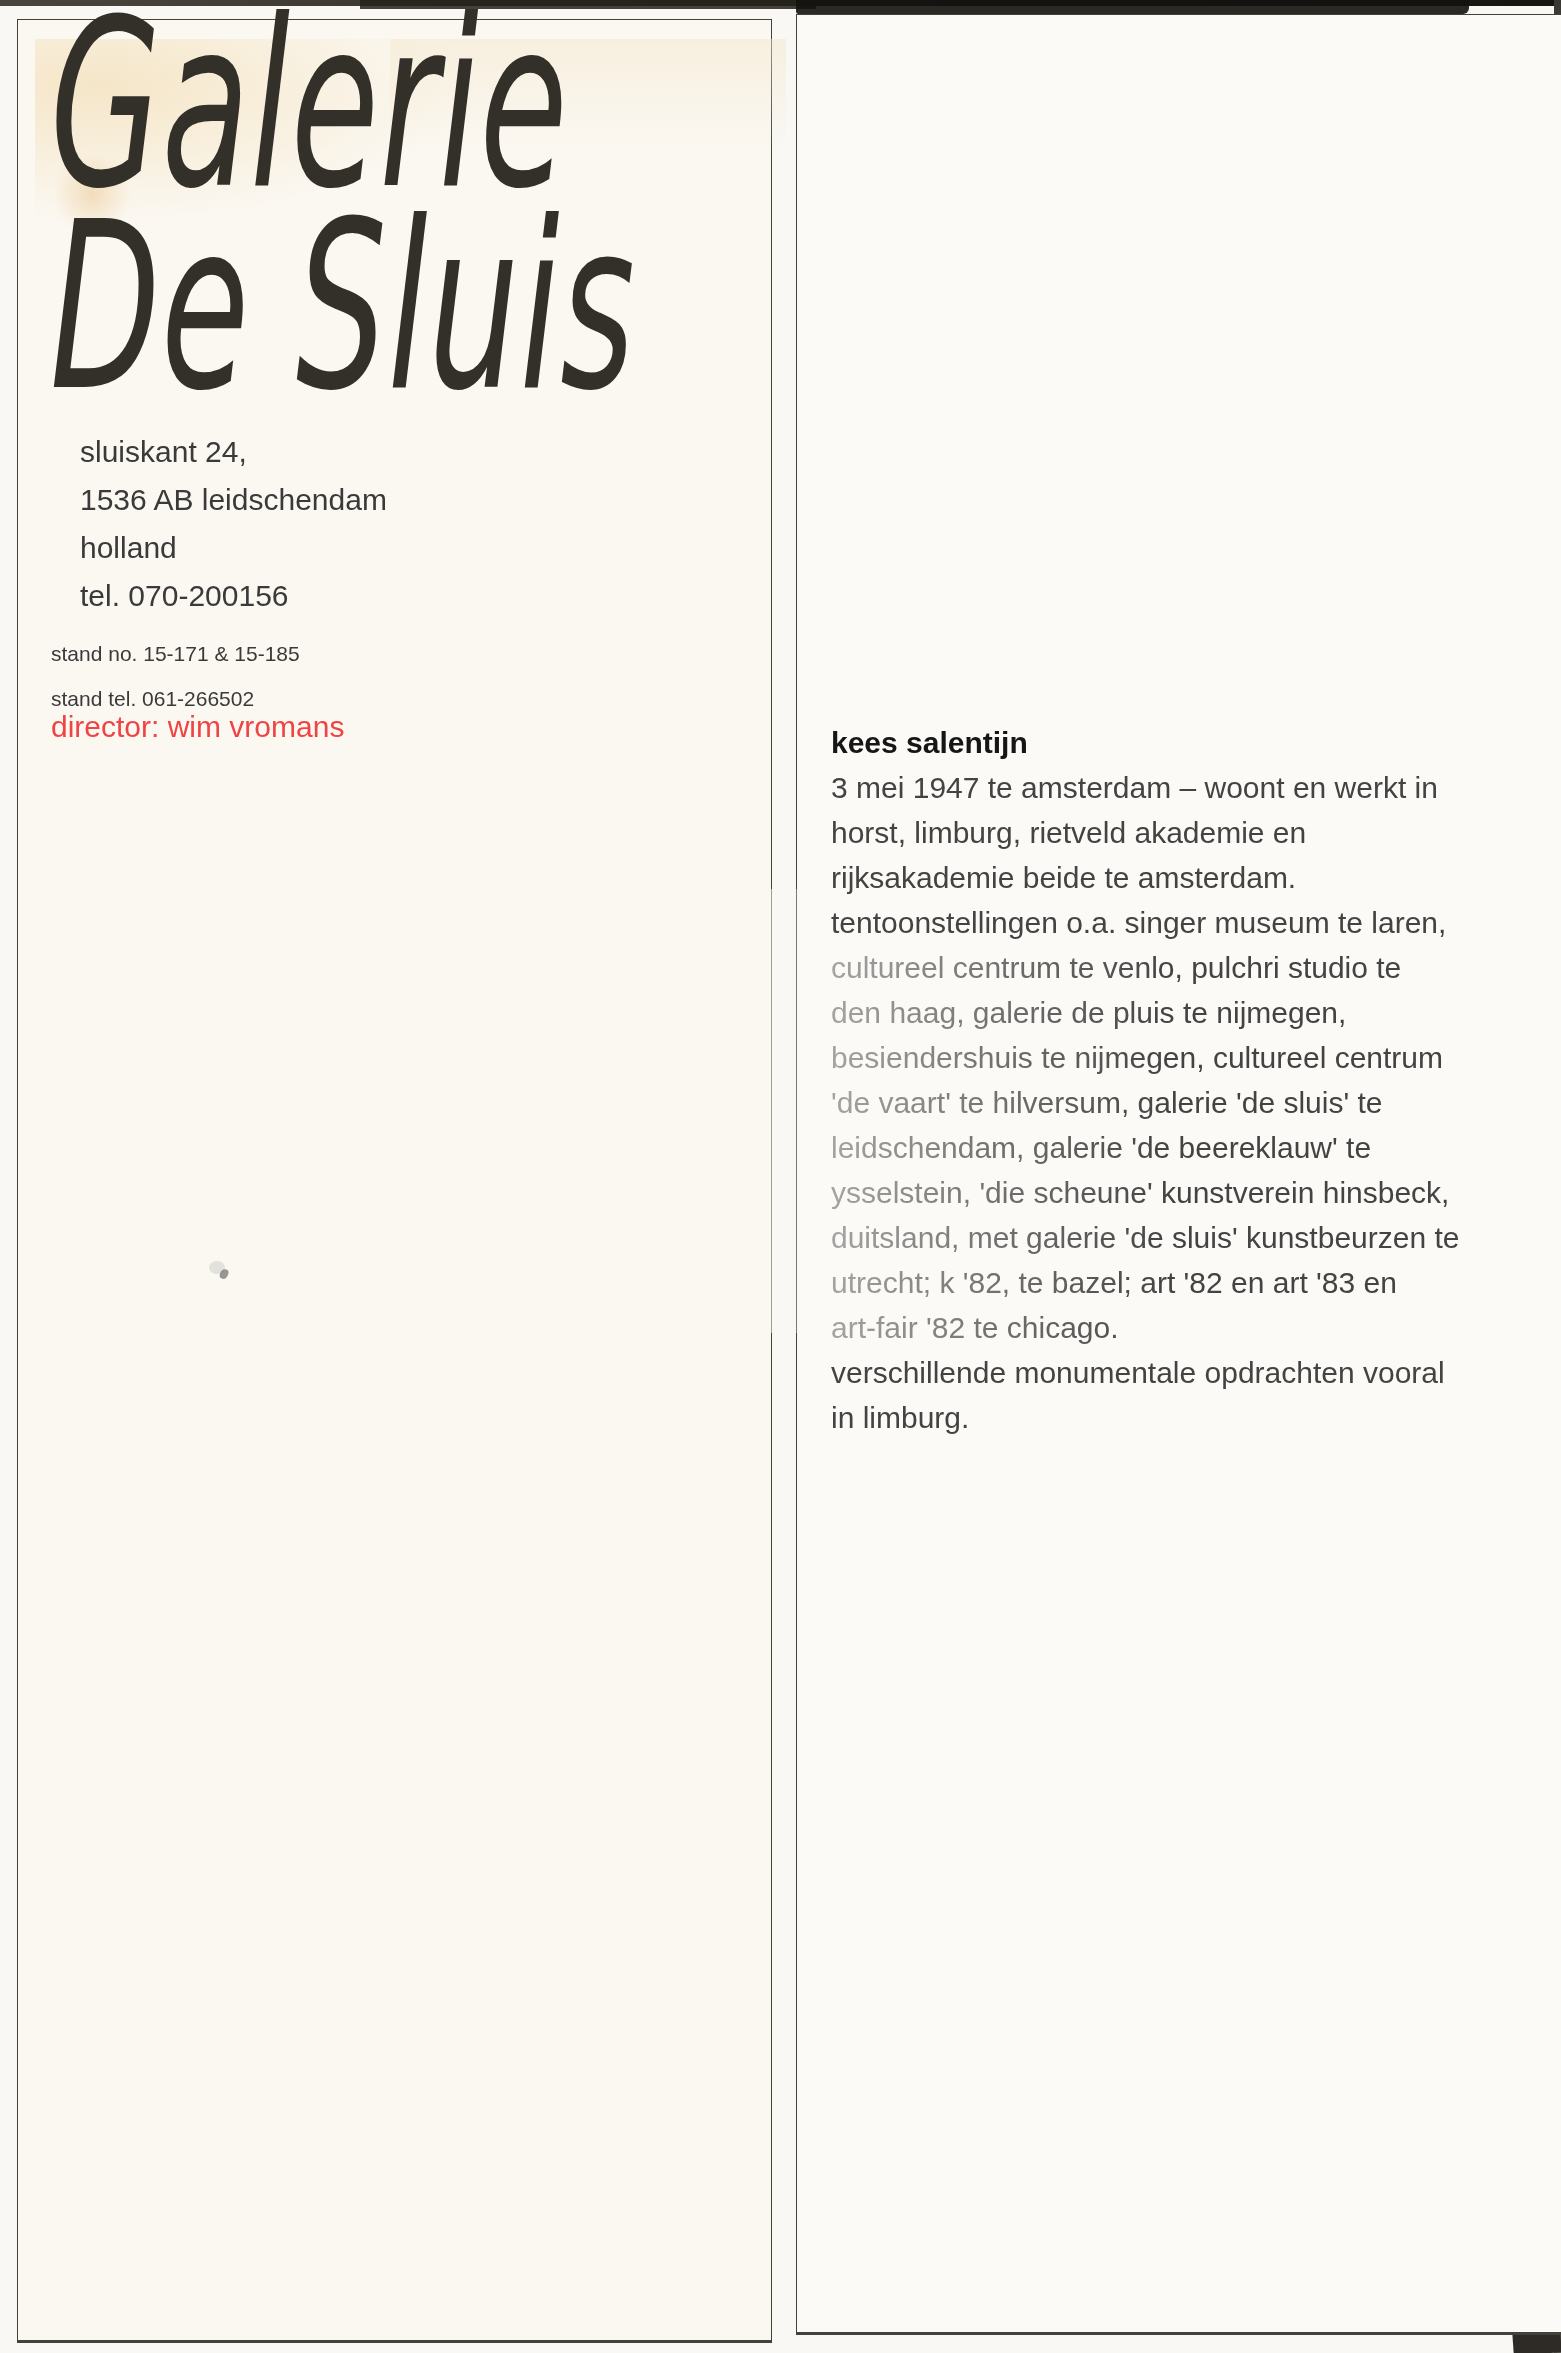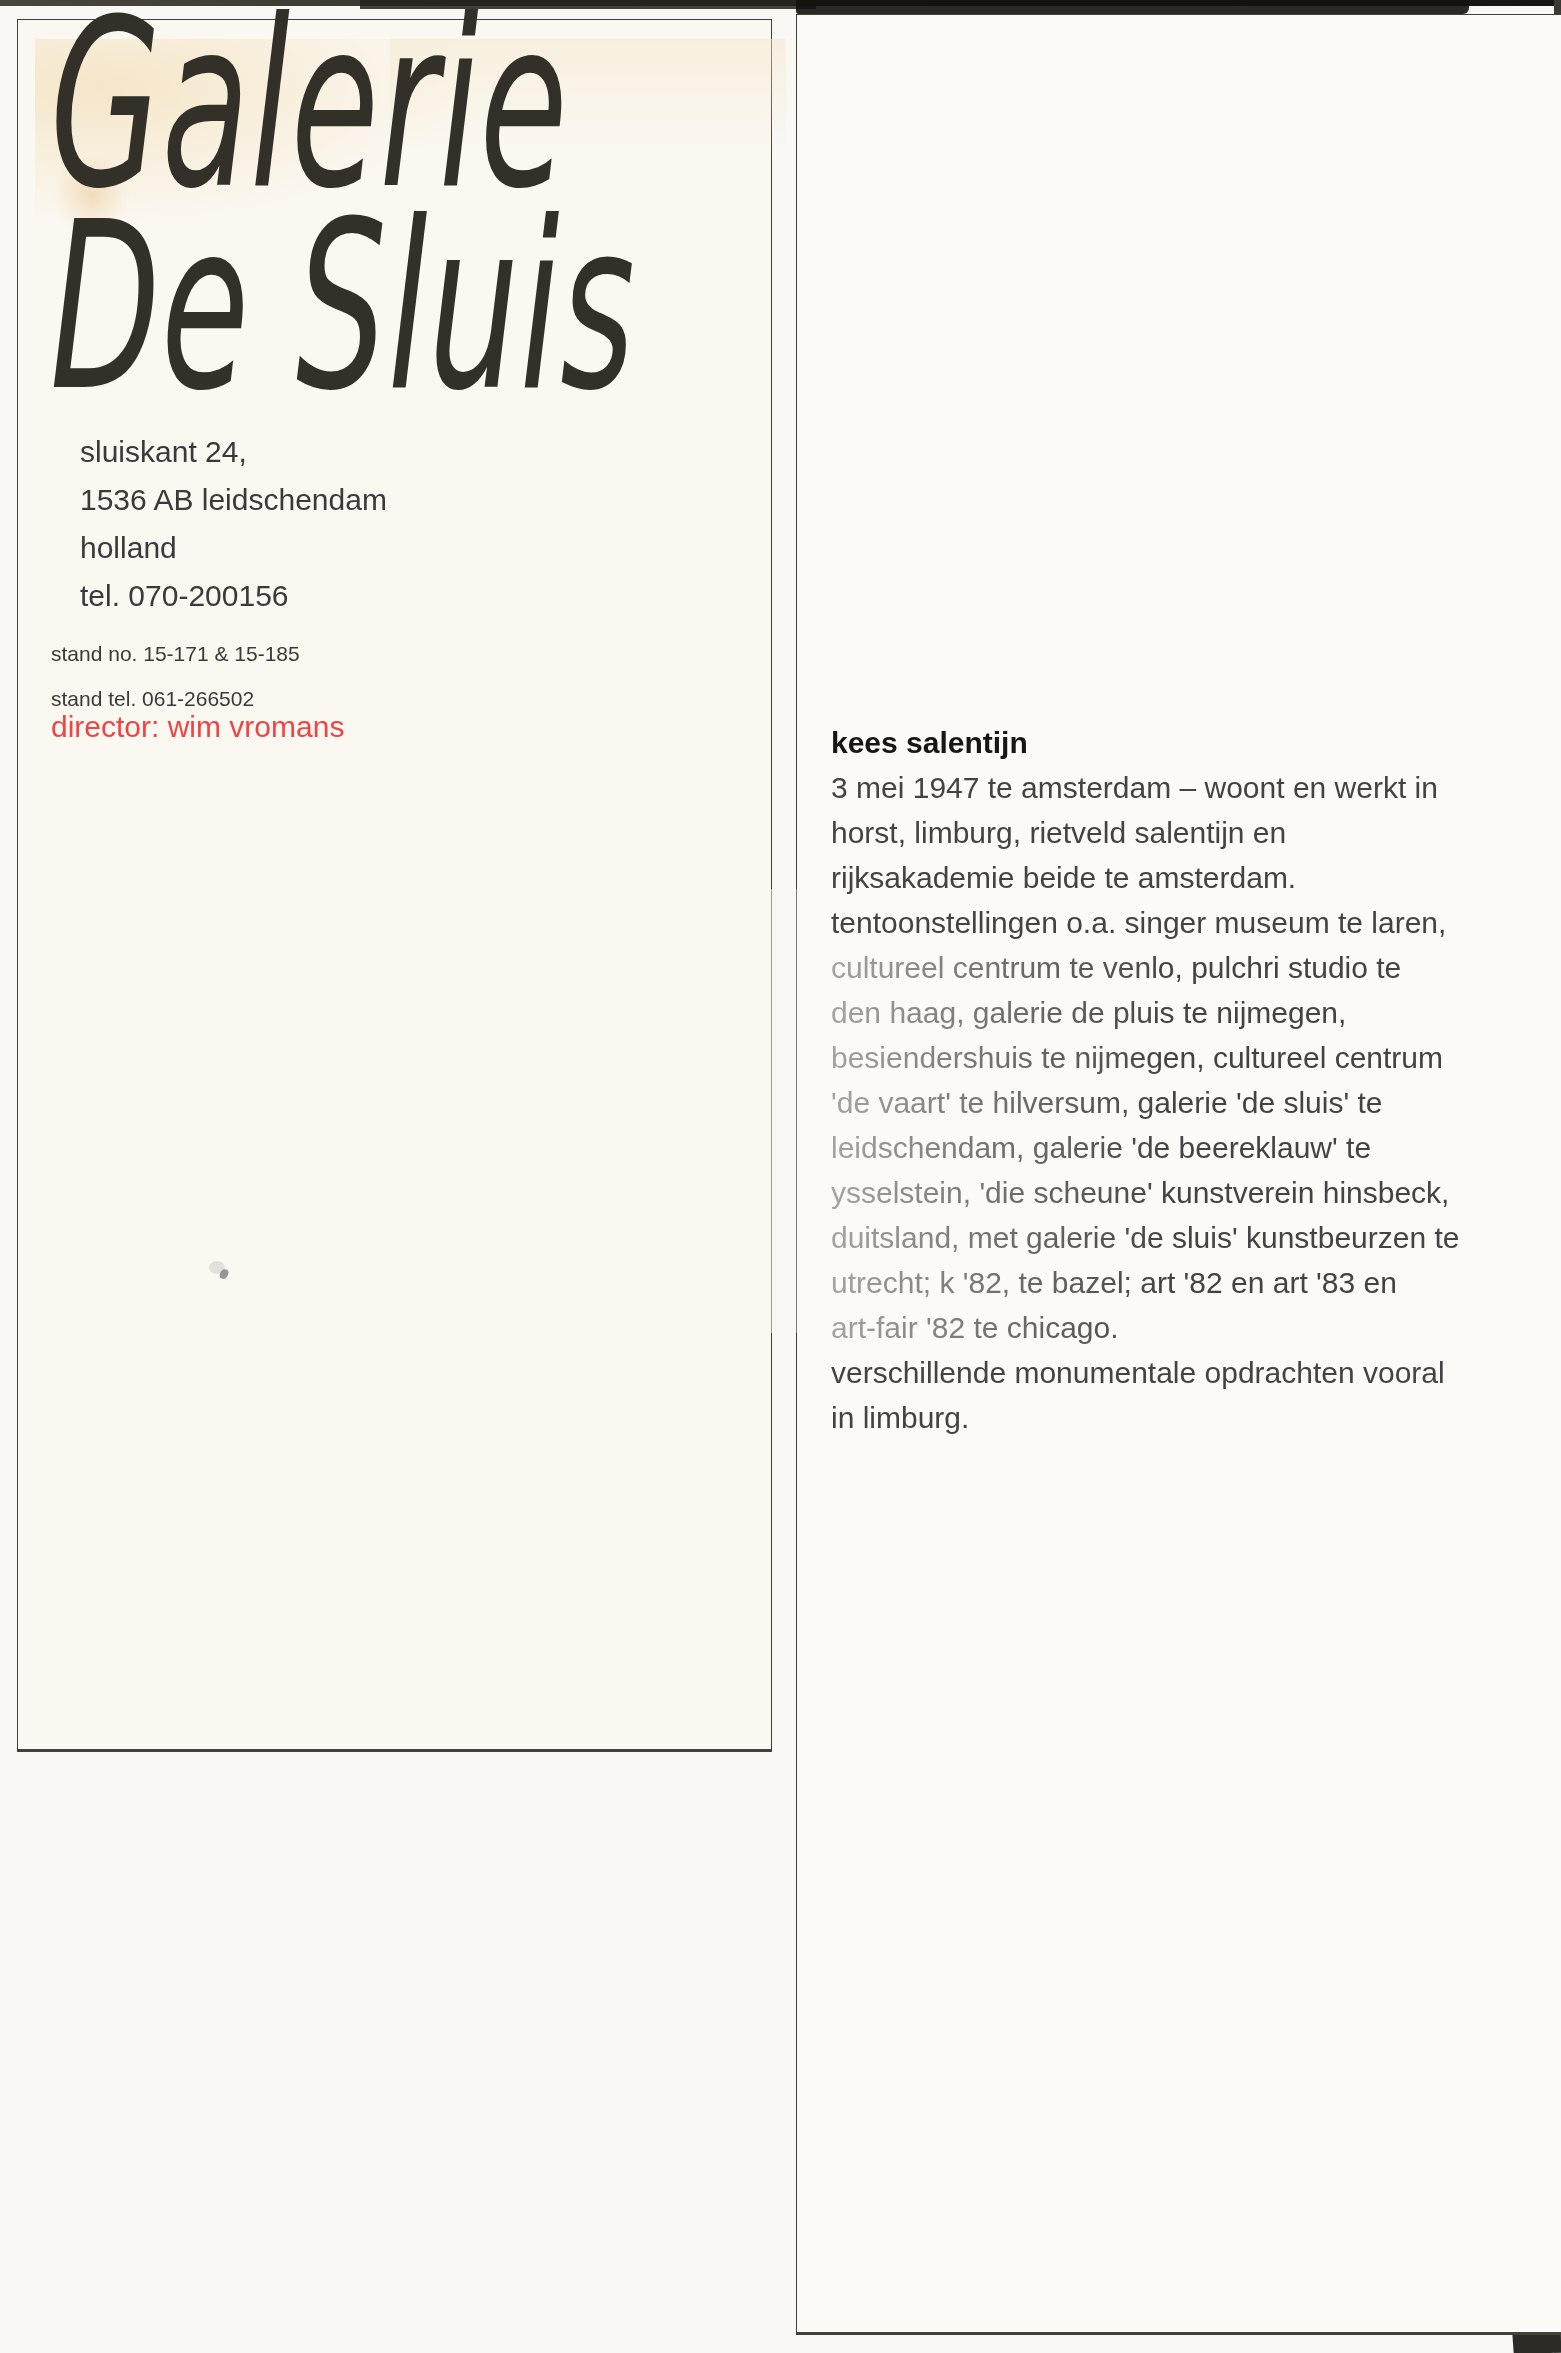--- a/index.html
+++ b/index.html
@@ -26,21 +26,21 @@
     background:radial-gradient(ellipse at 15% 25%, rgba(240,215,165,0.55), rgba(240,215,165,0) 70%);}
   .stain-topband{left:372px;top:19px;width:396px;height:114px;
     background:linear-gradient(180deg, rgba(244,231,203,0.5), rgba(244,231,203,0));}
   .stain-g{left:35px;top:133px;width:78px;height:84px;
     background:radial-gradient(ellipse, rgba(231,186,120,0.4), rgba(231,186,120,0) 70%);}
   .border-fade-left{left:769px;top:889px;width:4.8px;height:444px;background:rgba(251,248,242,0.5);}
   .border-fade-right{left:796px;top:889px;width:3.6px;height:444px;background:rgba(251,250,247,0.3);}
 
   
   .panel{box-sizing:border-box;border:1.8px solid #44413b;border-bottom-width:3px;}
-  .panel-left{left:17px;top:19px;width:755px;height:1733px;background:#fbf8f2;}
+  .panel-left{left:17px;top:19px;width:755px;height:2324px;background:#fbf8f2;}
   .panel-right{left:796px;top:14.4px;width:840px;height:2321px;background:#fbfaf7;}
 
   
   .logo{left:32px;top:-15.6px;
     font-family:"DejaVu Sans", sans-serif;
     font-style:italic;font-weight:100;
     font-size:231px;line-height:202px;
     color:#332f29;white-space:nowrap;letter-spacing:0.005em;
     transform:scaleX(0.62);transform-origin:0 0;}
   .addr{left:33px;top:408px;font-size:30px;line-height:48px;color:#3a3a3a;white-space:nowrap;margin-left:29px;}
@@ -94,21 +94,21 @@
     <div class="abs director">director: wim vromans</div>
 
     <div class="abs speck2"></div>
     <div class="abs speck"></div>
   </div>
 
   <div class="abs panel panel-right">
     <div class="abs bio">
       <div class="head">kees salentijn</div>
       <div>3 mei 1947 te amsterdam – woont en werkt in</div>
-      <div>horst, limburg, rietveld salentijn en</div>
+      <div>horst, limburg, rietveld akademie en</div>
       <div>rijksakademie beide te amsterdam.</div>
       <div>tentoonstellingen o.a. singer museum te laren,</div>
       <div>cultureel centrum te venlo, pulchri studio te</div>
       <div>den haag, galerie de pluis te nijmegen,</div>
       <div>besiendershuis te nijmegen, cultureel centrum</div>
       <div>'de vaart' te hilversum, galerie 'de sluis' te</div>
       <div>leidschendam, galerie 'de beereklauw' te</div>
       <div>ysselstein, 'die scheune' kunstverein hinsbeck,</div>
       <div>duitsland, met galerie 'de sluis' kunstbeurzen te</div>
       <div>utrecht; k '82, te bazel; art '82 en art '83 en</div>

